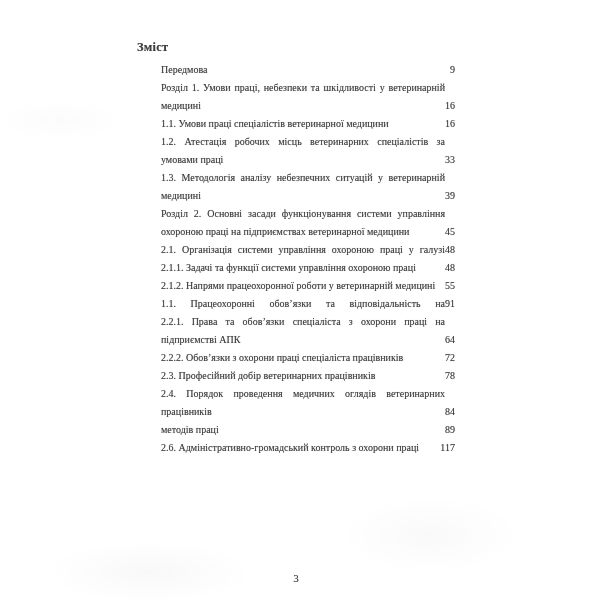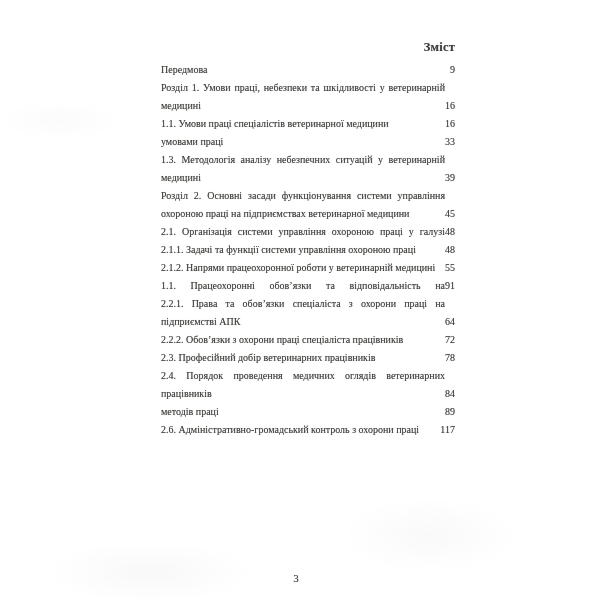--- a/index.html
+++ b/index.html
@@ -16,21 +16,21 @@
     background:
       radial-gradient(150px 45px at 150px 572px, rgba(0,0,0,0.028), transparent 70%),
       radial-gradient(130px 55px at 430px 535px, rgba(0,0,0,0.022), transparent 70%),
       radial-gradient(90px 30px at 60px 120px, rgba(0,0,0,0.015), transparent 70%),
       var(--paper, #ffffff);
   }
   .content { position: absolute; left: 137px; top: 38px; width: 318px; }
   .doc-title {
     font-weight: bold;
     font-size: 12.5px; line-height: 18px;
-    text-align: right;
+    text-align: left;
     margin-bottom: 5px;
     letter-spacing: 0.2px;
   }
   .entry { display: flex; align-items: flex-end; font-size: 10px; line-height: 18px; margin-left: 24px; }
   .entry-text { width: 290px; }
   .entry-text .line { min-height: 18px; white-space: nowrap; }
   .entry-text .line.justified { text-align: justify; text-align-last: justify; white-space: normal; }
   .entry-page { flex: 1; text-align: right; white-space: nowrap; }
   .footer {
     position: absolute; left: 137px; top: 569px; width: 318px;
@@ -60,20 +60,21 @@
         <div class="entry-page">16</div>
       </div>
       <div class="entry">
         <div class="entry-text">
           <div class="line">1.1. Умови праці спеціалістів ветеринарної медицини</div>
         </div>
         <div class="entry-page">16</div>
       </div>
       <div class="entry">
         <div class="entry-text">
+          <div class="line justified">1.2. Атестація робочих місць ветеринарних спеціалістів за</div>
           <div class="line">умовами праці</div>
         </div>
         <div class="entry-page">33</div>
       </div>
       <div class="entry">
         <div class="entry-text">
           <div class="line justified">1.3. Методологія аналізу небезпечних ситуацій у ветеринарній</div>
           <div class="line">медицині</div>
         </div>
         <div class="entry-page">39</div>

